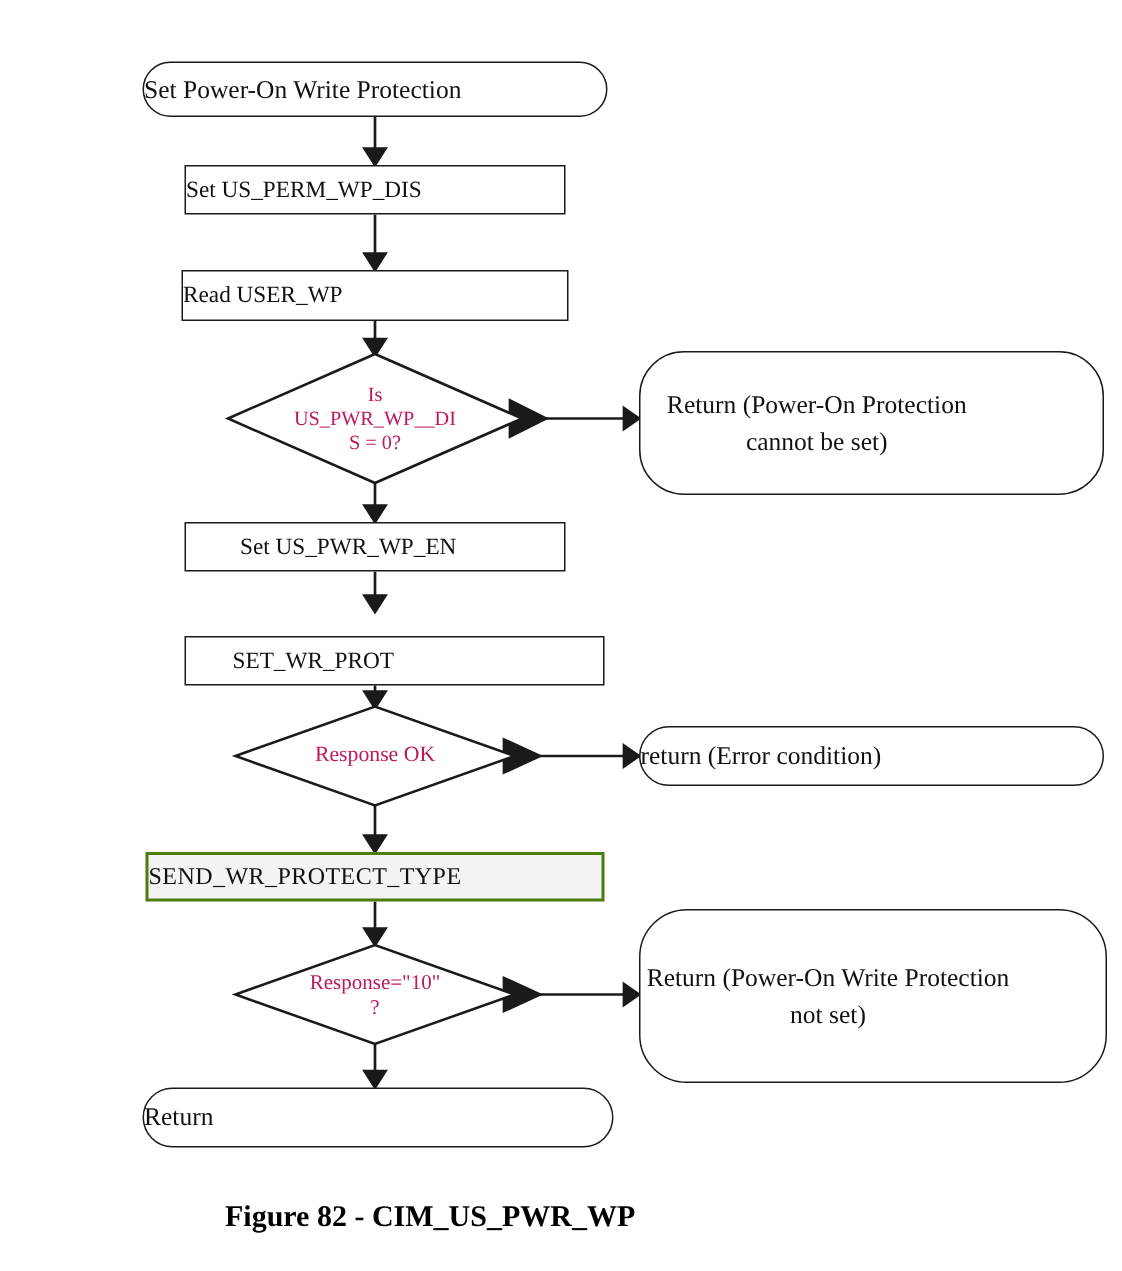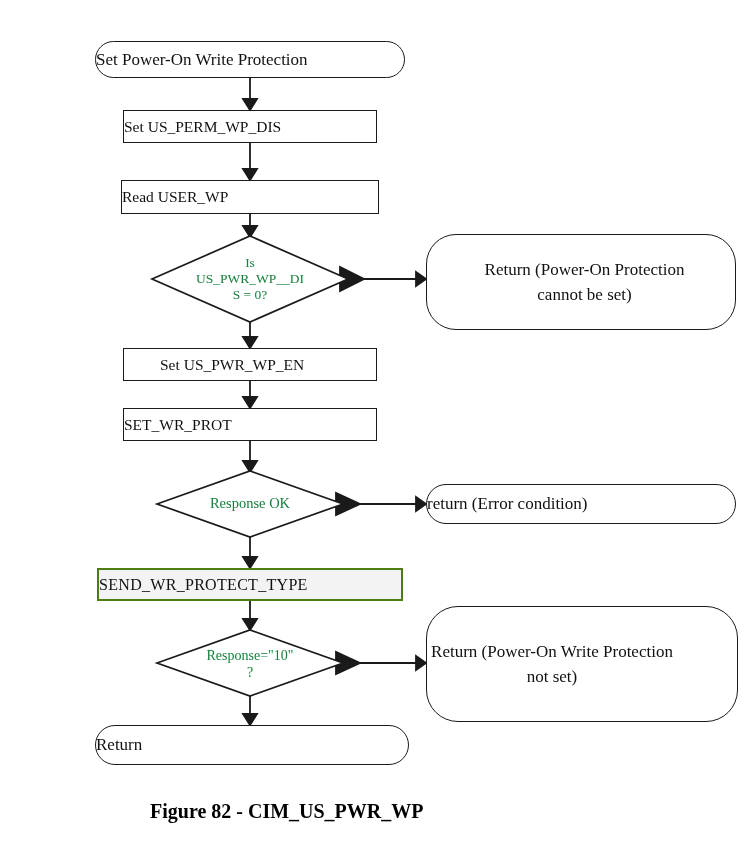--- a/index.html
+++ b/index.html
@@ -7,21 +7,21 @@
     position:relative;width:748px;height:847px;background:#ffffff;
     font-family:"Liberation Serif","DejaVu Serif",serif;color:#111111;
     overflow:hidden;
   }
   #wires{position:absolute;left:0;top:0;width:748px;height:847px;}
   .node{position:absolute;display:flex;align-items:center;justify-content:flex-start;
     text-align:center;background:#ffffff;box-sizing:border-box;color:#111111;}
   .terminator{border:1.6px solid #1a1a1a;border-radius:20px;font-size:17px;}
   .process{border:1.8px solid #1a1a1a;font-size:15.5px;}
   .process.send{border:2px solid #4d7c0f;background:#f3f3f3;font-size:16px;letter-spacing:.3px;}
-  .diamond-label{position:absolute;text-align:center;line-height:1.18;color:#15803d;}
+  .diamond-label{position:absolute;text-align:center;line-height:1.18;color:#be185d;}
   .diamond-label .ln{display:block;}
   .wrap{display:inline-block;}
   #caption{position:absolute;left:150px;top:800px;width:440px;
     font-weight:bold;font-size:20px;color:#000;}
 </style>
 </head>
 <body>
 
 <div id="canvas">
 
@@ -100,29 +100,29 @@
   <div class="node process" style="left:121px;top:180px;width:258px;height:34px;">
     <span>Read USER_WP</span>
   </div>
 
   <div class="diamond-label" style="left:160px;top:255px;width:180px;font-size:13.5px;">
     <span class="ln">Is</span>
     <span class="ln">US_PWR_WP__DI</span>
     <span class="ln">S = 0?</span>
   </div>
 
-  <div class="node terminator" style="left:426px;top:234px;width:310px;height:96px;border-radius:30px;padding-left:40px;">
+  <div class="node terminator" style="left:426px;top:234px;width:310px;height:96px;border-radius:30px;">
     <span class="wrap" style="width:235px;line-height:1.5;">Return (Power-On Protection cannot be set)</span>
   </div>
 
   <div class="node process" style="left:123px;top:348px;width:254px;height:33px;padding-left:36px;">
     <span>Set US_PWR_WP_EN</span>
   </div>
 
-  <div class="node process" style="left:123px;top:408px;width:254px;height:33px;">
+  <div class="node process" style="left:123px;top:424px;width:280px;height:33px;padding-left:31px;">
     <span>SET_WR_PROT</span>
   </div>
 
   <div class="diamond-label" style="left:160px;top:495px;width:180px;font-size:14.5px;">
     <span class="ln">Response OK</span>
   </div>
 
   <div class="node terminator" style="left:426px;top:484px;width:310px;height:40px;">
     <span class="wrap">return (Error condition)</span>
   </div>

